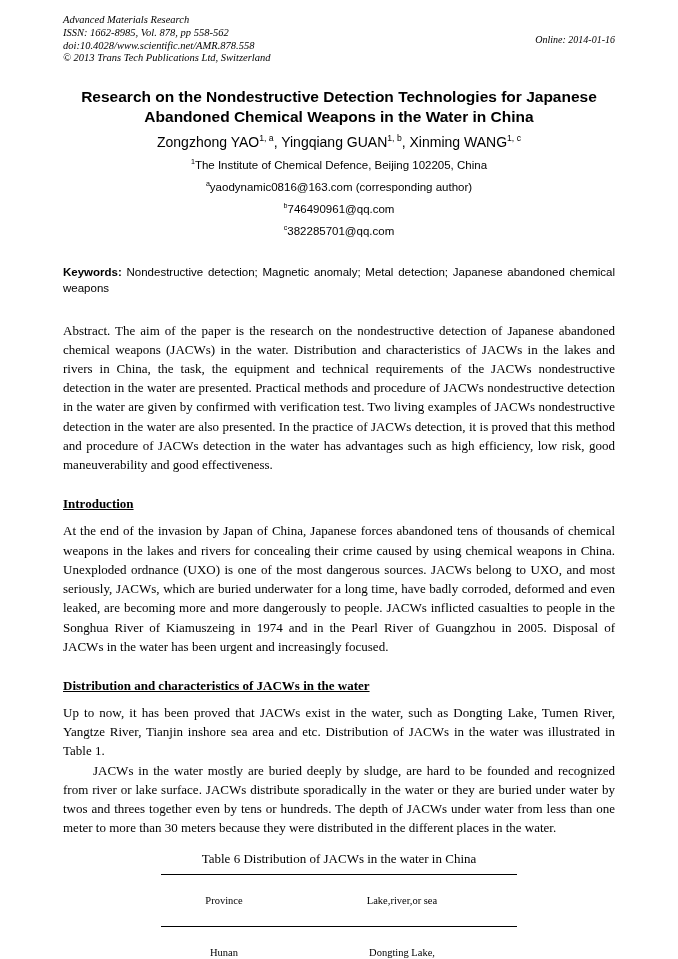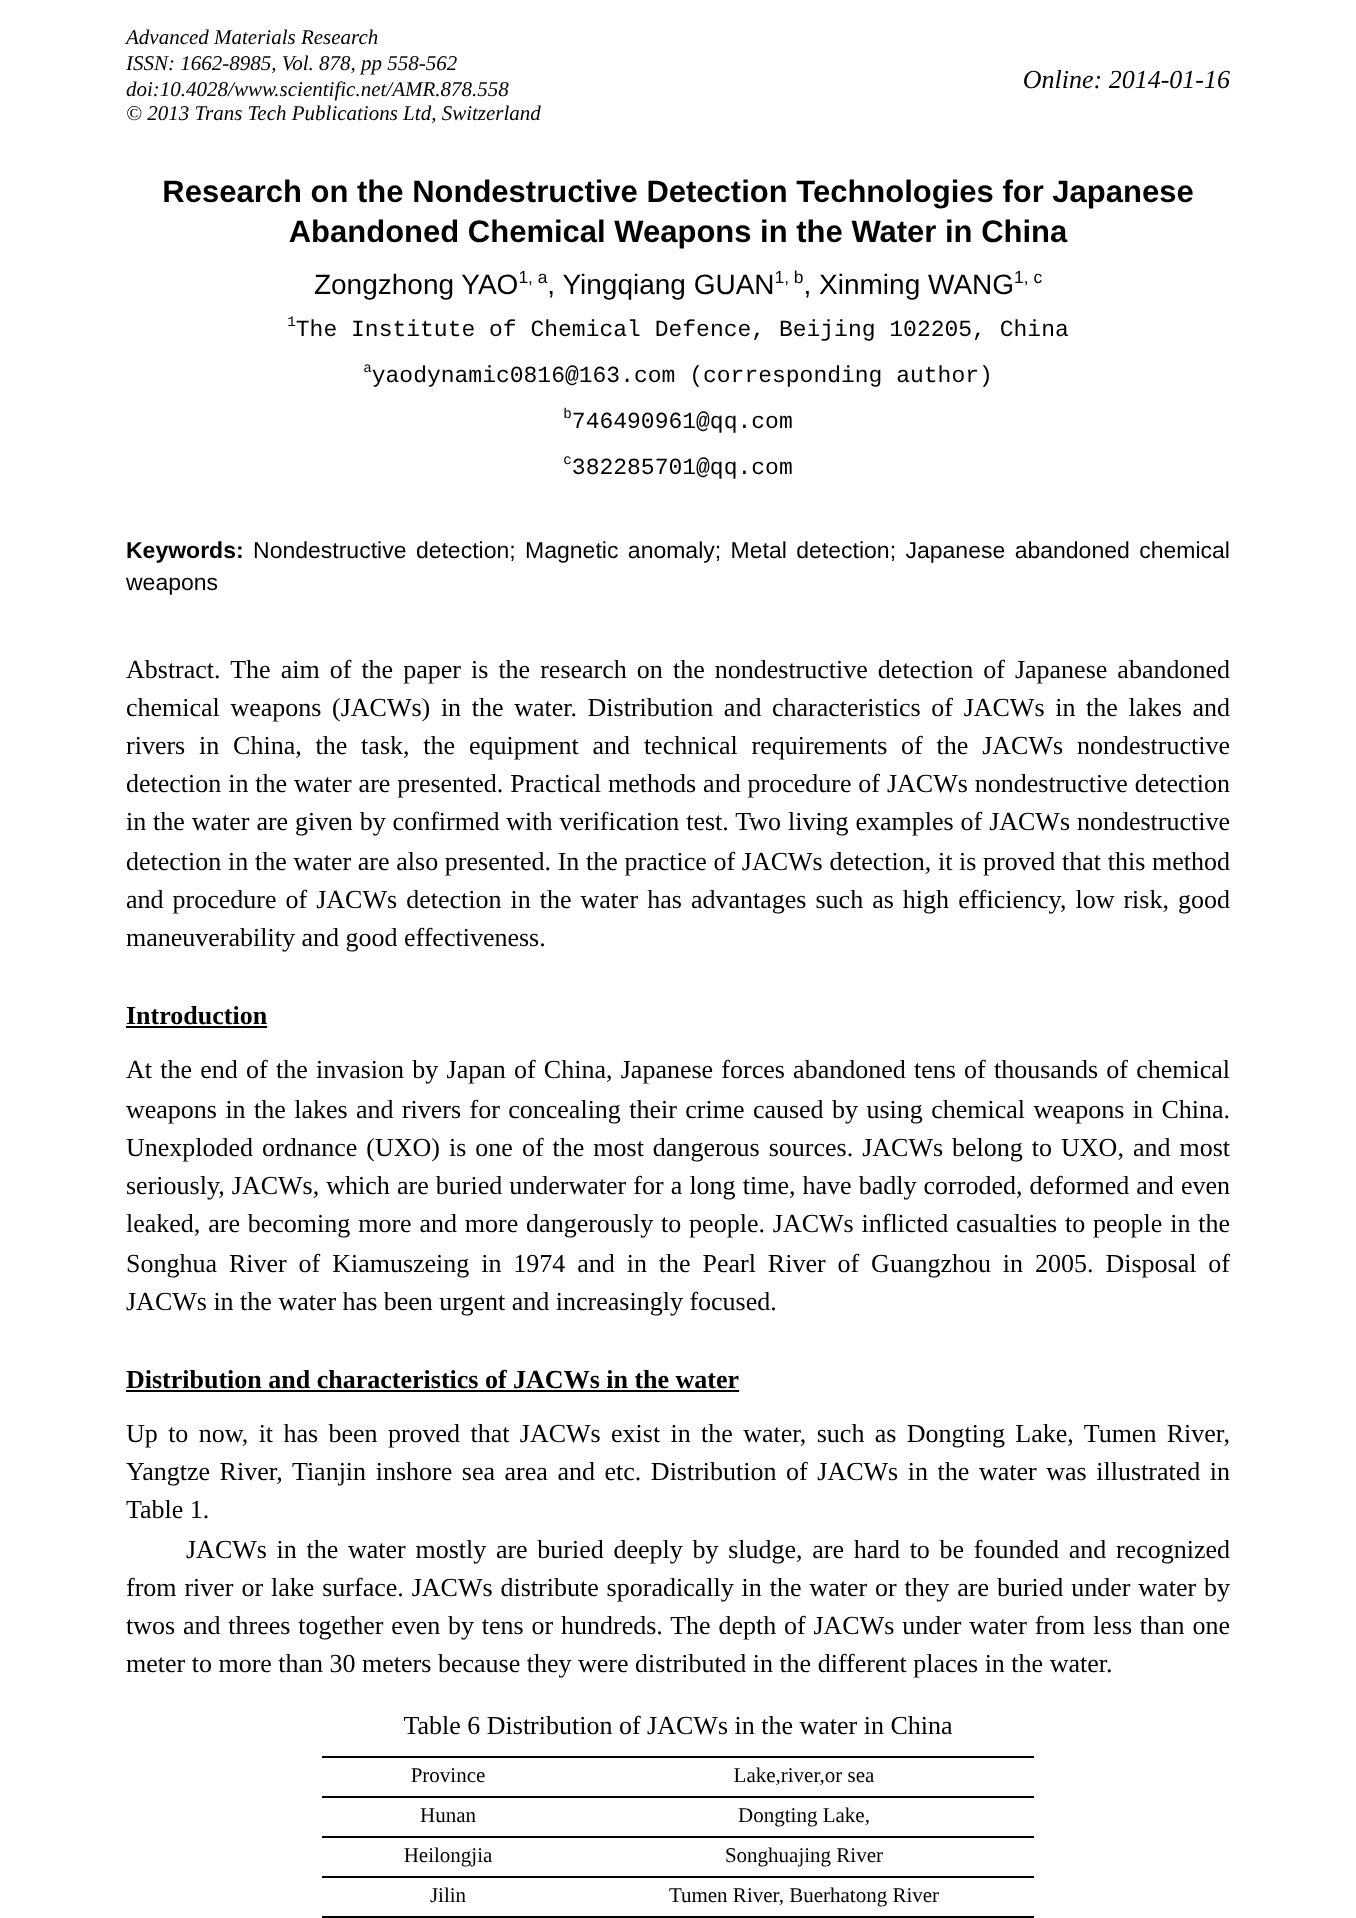--- a/index.html
+++ b/index.html
@@ -6,42 +6,42 @@
   body {
     width:678px; height:959px;
     font-family:"Liberation Serif", serif;
     color:#000;
     overflow:hidden;
   }
   .page { padding:14px 63px 0 63px; box-sizing:border-box; }
 
   .header { display:flex; justify-content:space-between; align-items:center; }
   .header-left { font-style:italic; font-size:10.5px; line-height:1.22; }
-  .header-right { font-style:italic; font-size:13px; white-space:nowrap; }
+  .header-right { font-style:italic; font-size:10px; white-space:nowrap; }
 
   .paper-title {
     margin-top:22px;
     text-align:center;
     font-family:"Liberation Sans", sans-serif;
     font-weight:bold;
     font-size:15.5px;
     line-height:1.3;
   }
 
   .authors {
     margin-top:7px;
     text-align:center;
     font-family:"Liberation Sans", sans-serif;
     font-size:14px;
   }
   sup { font-size:62%; line-height:0; }
 
   .affiliation, .email {
     text-align:center;
-    font-family:Liberation Mono, monospace;
+    font-family:Liberation Sans, sans-serif;
     font-size:11.5px;
   }
   .affiliation { margin-top:9px; }
   .email { margin-top:10px; }
 
   .keywords {
     margin-top:28px;
     font-family:"Liberation Sans", sans-serif;
     font-size:11.5px;
     line-height:1.35;
@@ -79,21 +79,21 @@
   table.data-table {
     margin:7px auto 0 auto;
     border-collapse:collapse;
     width:356px;
     font-size:10.5px;
   }
   table.data-table td {
     border-top:1px solid #000;
     border-bottom:1px solid #000;
     text-align:center;
-    padding:4px 4px;
+    padding:20px 4px;
   }
   table.data-table td.col-province { width:118px; }
 </style>
 </head>
 <body>
 
 <div class="page">
 
   <div class="header">
     <div class="header-left">

